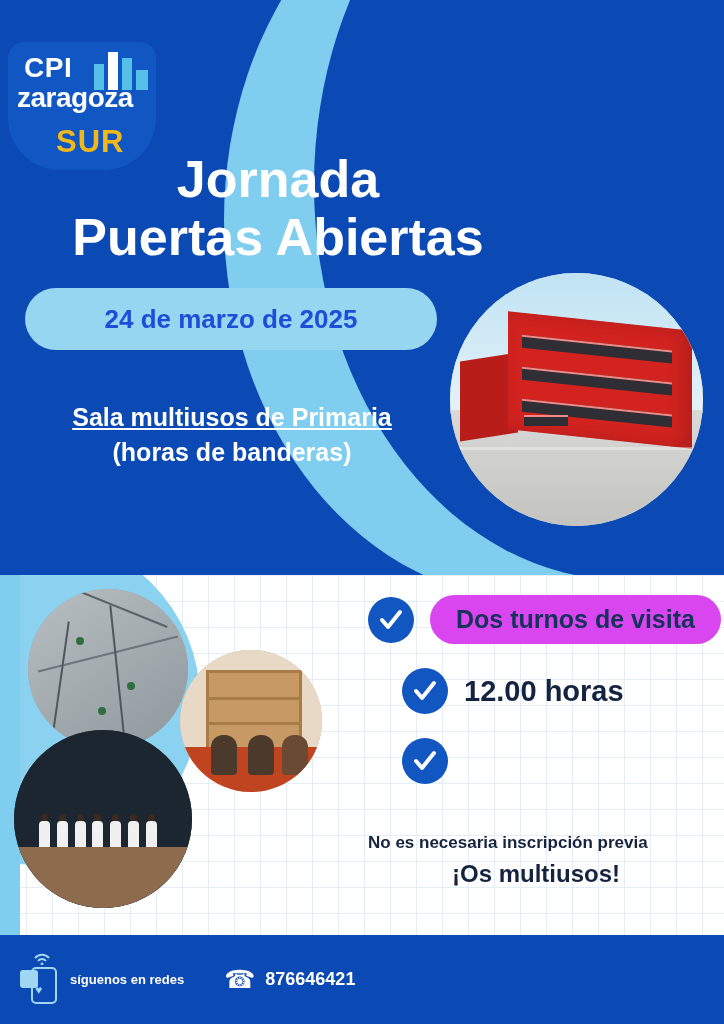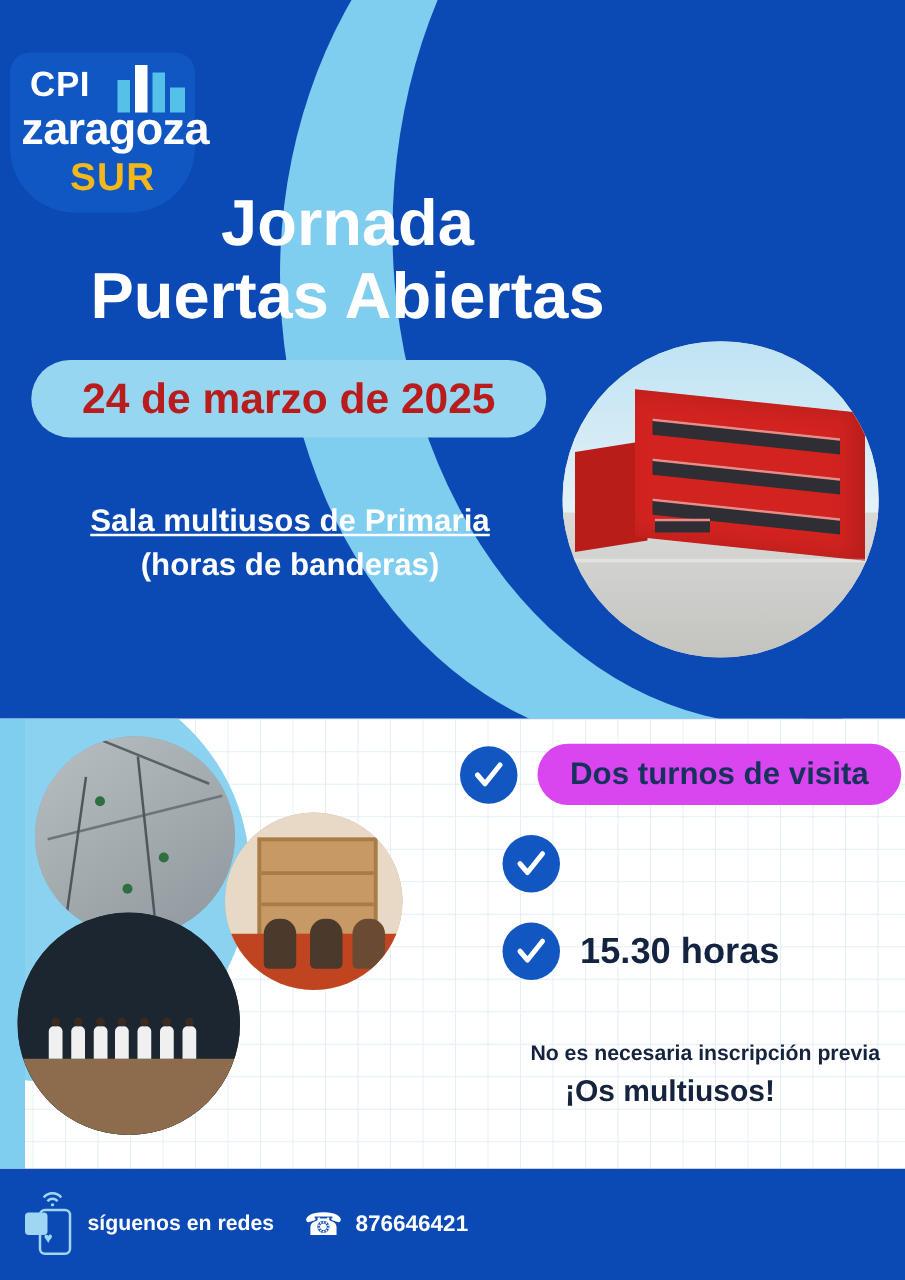--- a/index.html
+++ b/index.html
@@ -89,21 +89,21 @@
     display: block;
   }
   .logo-bars i.b1 { left: 0;   width: 10px; height: 26px; }
   .logo-bars i.b2 { left: 14px; width: 10px; height: 38px; background: #ffffff;}
   .logo-bars i.b3 { left: 28px; width: 10px; height: 32px; }
   .logo-bars i.b4 { left: 42px; width: 12px; height: 20px; }
   .logo-zaragoza {
     position: absolute;
     left: 9px;
     top: 40px;
-    font-size: 36px;
+    font-size: 28px;
     font-weight: bold;
     color: #ffffff;
     letter-spacing: -0.5px;
   }
   .logo-sur {
     position: absolute;
     left: 48px;
     top: 82px;
     font-size: 31px;
     font-weight: bold;
@@ -138,22 +138,22 @@
     top: 288px;
     width: 412px;
     height: 62px;
     border-radius: 31px;
     background: #96d6f1;
     display: flex;
     align-items: center;
     justify-content: center;
   }
   .date-pill span {
-    color: #b91c1c;
-    font-size: 34px;
+    color: #1d4ed8;
+    font-size: 26px;
     font-weight: bold;
   }
 
   .venue {
     position: absolute;
     left: 22px;
     top: 400px;
     width: 420px;
     color: #ffffff;
     font-size: 25px;
@@ -297,21 +297,21 @@
     font-weight: bold;
     color: #14233f;
   }
   .check-row.indent { margin-left: 34px; }
 
   .note1 {
     position: absolute;
     left: 368px;
     top: 258px;
     width: 336px;
-    text-align: right;
+    text-align: left;
     font-size: 17px;
     font-weight: bold;
     color: #15233e;
   }
   .note2 {
     position: absolute;
     left: 368px;
     top: 285px;
     width: 336px;
     text-align: center;
@@ -356,24 +356,24 @@
     position: absolute; left: 2px; top: 14px;
     width: 18px; height: 18px;
     background: #9fd7f2;
     border-radius: 3px;
   }
   .si-heart {
     position: absolute; left: 17px; top: 28px;
     color:#9fd7f2; font-size: 12px; line-height: 12px;
   }
   .social-text {
-    font-size: 17px;
+    font-size: 13px;
     font-weight: bold;
     line-height: 1.32;
-    margin-right: 24px;
+    margin-right: 40px;
   }
   .phone-block, .mail-block {
     display: flex;
     align-items: center;
   }
   .phone-ico {
     font-size: 25px;
     margin-right: 10px;
     color: #ffffff;
   }
@@ -506,29 +506,29 @@
         </div>
         <div class="yellow-pill">Dos turnos de visita</div>
       </div>
 
       <div class="check-row indent">
         <div class="check-mark">
           <svg width="26" height="26" viewBox="0 0 26 26" aria-hidden="true">
             <path d="M4 13 L10 20 L22 5" fill="none" stroke="#ffffff" stroke-width="4" stroke-linecap="round" stroke-linejoin="round"></path>
           </svg>
         </div>
+        <div class="time-text">12.00 horas</div>
       </div>
 
       <div class="check-row indent">
         <div class="check-mark">
           <svg width="26" height="26" viewBox="0 0 26 26" aria-hidden="true">
             <path d="M4 13 L10 20 L22 5" fill="none" stroke="#ffffff" stroke-width="4" stroke-linecap="round" stroke-linejoin="round"></path>
           </svg>
         </div>
-        <div class="time-text">15.30 horas</div>
       </div>
 
     </div>
 
     <div class="note1">No es necesaria inscripción previa</div>
     <div class="note2">¡Os multiusos!</div>
   </div>
 
   <div class="footer-strip">
     <div class="footer-inner">

